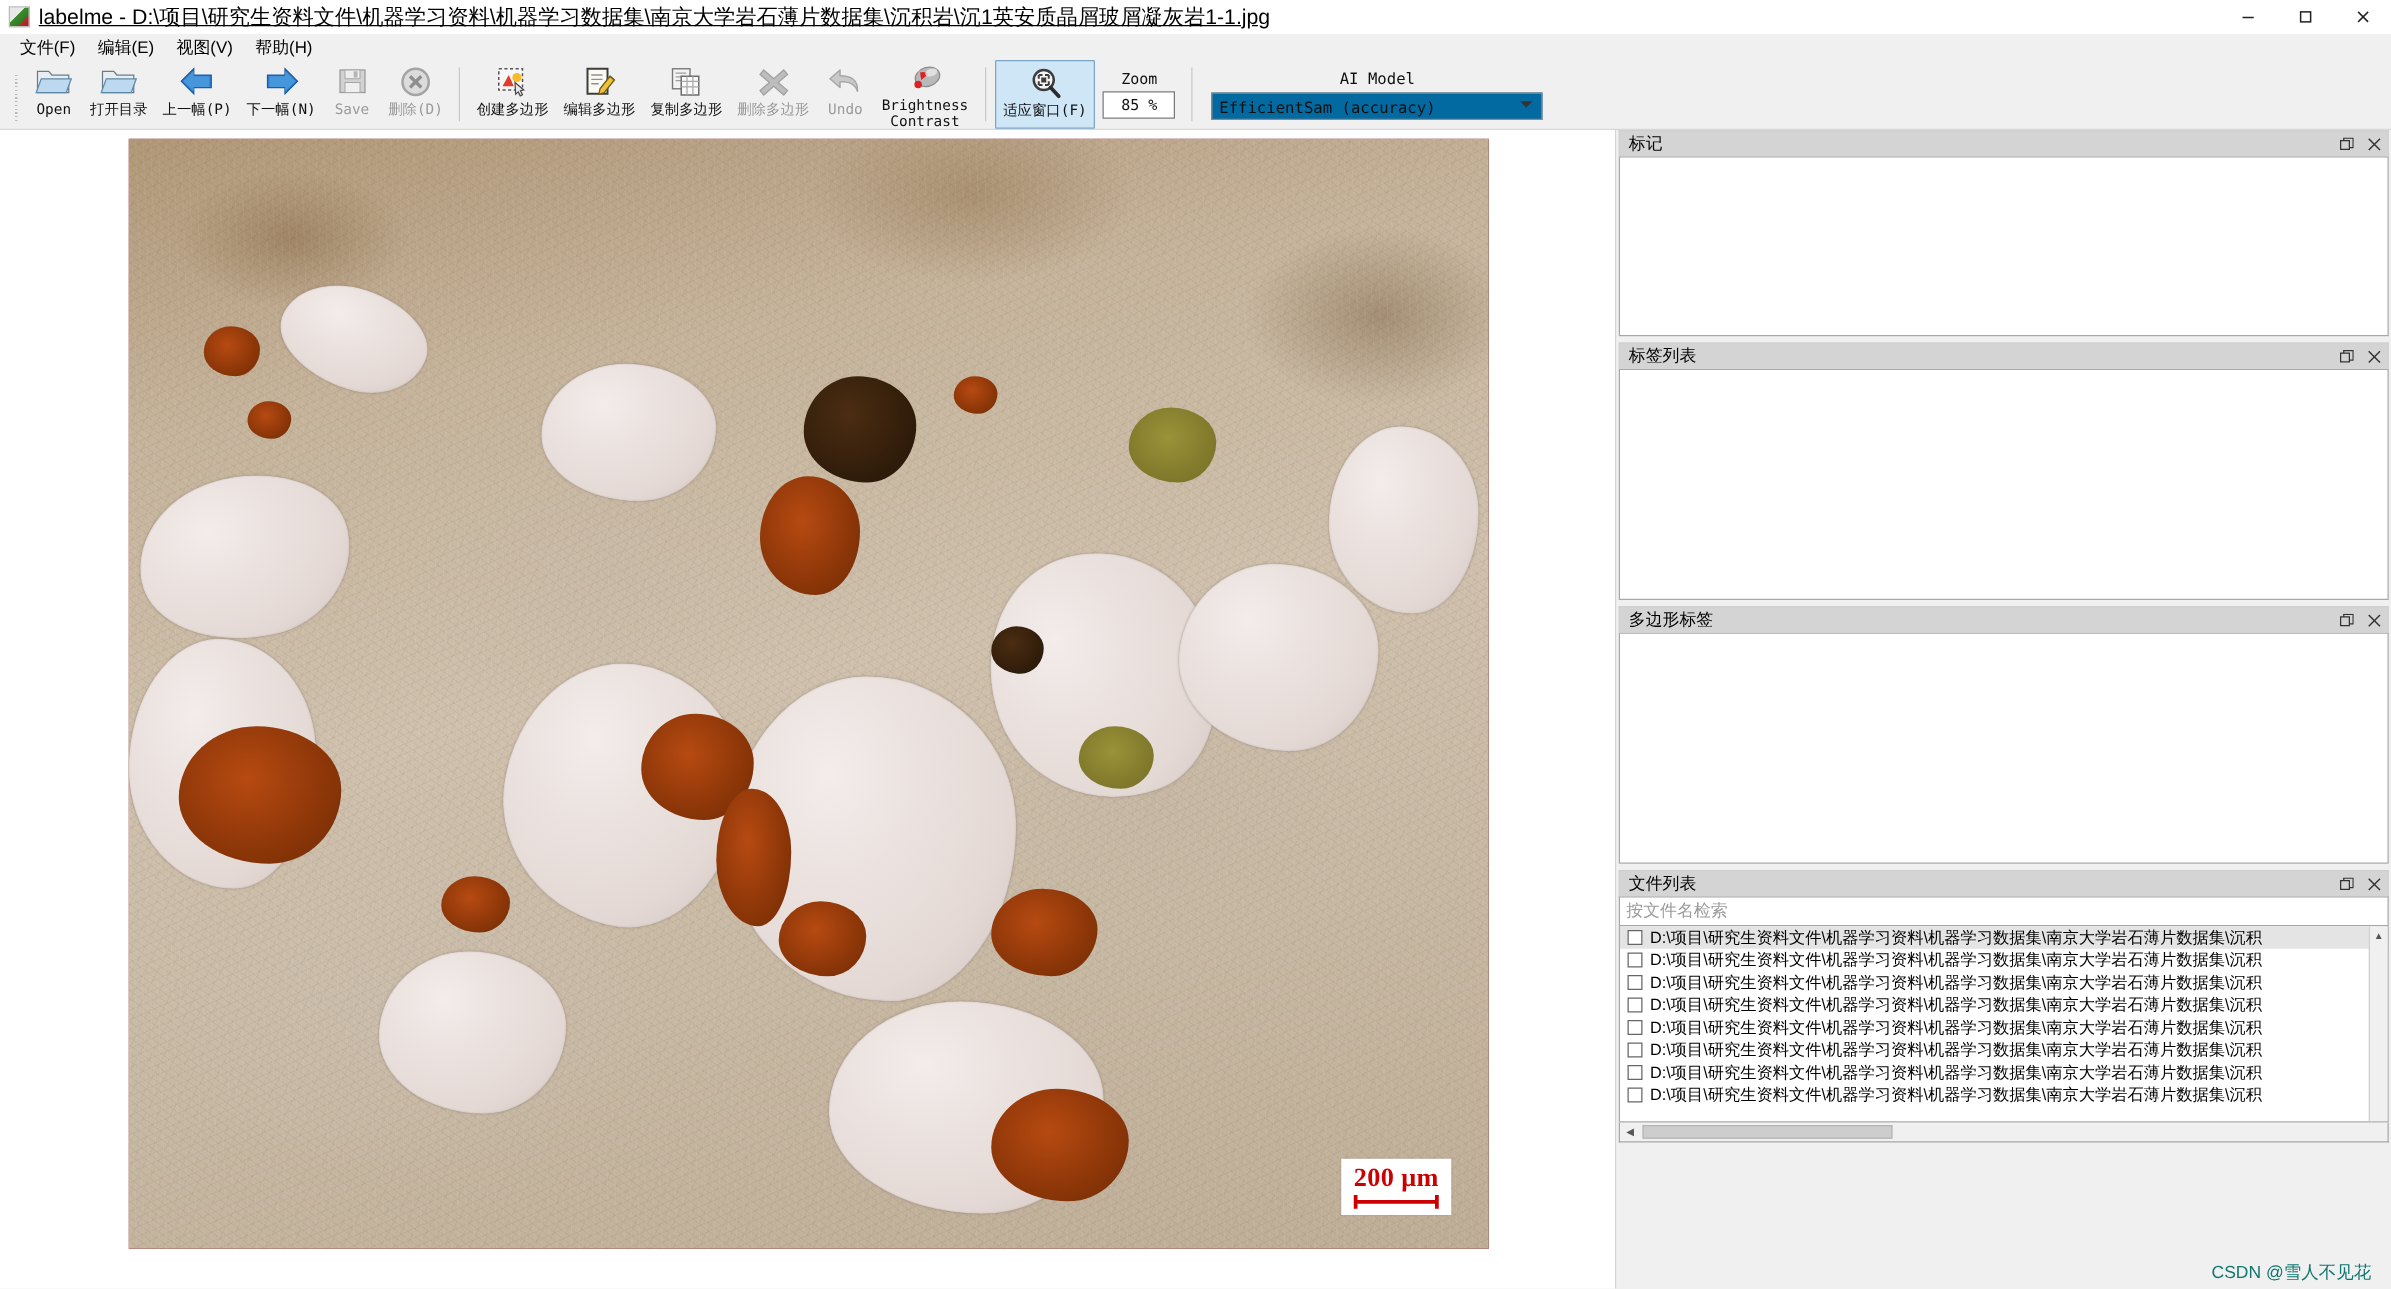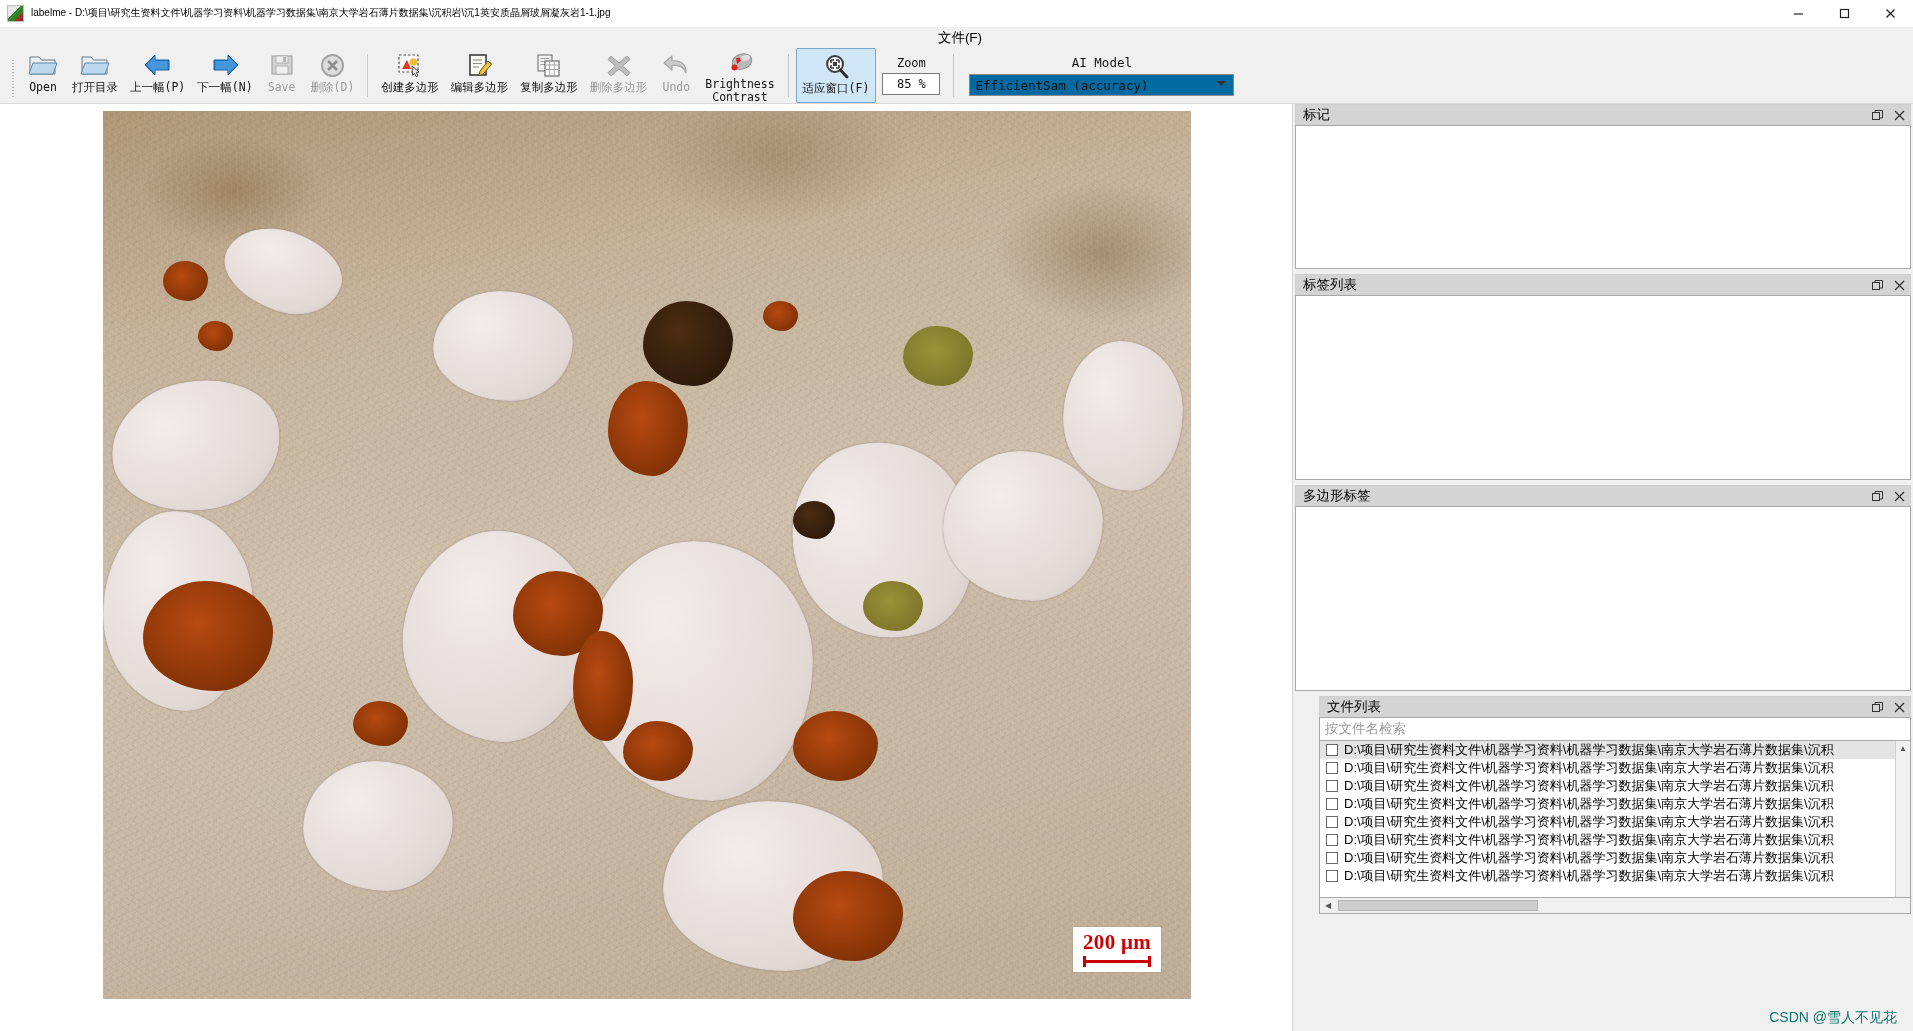--- a/index.html
+++ b/index.html
@@ -16,30 +16,31 @@
   .titlebar {
     height: 27px; background: #ffffff; display: flex; align-items: center;
     border-bottom: 1px solid #ffffff; position: relative;
   }
   .app-icon {
     width: 17px; height: 17px; margin-left: 7px; margin-right: 7px;
     background: linear-gradient(135deg,#e8e8e8 0%,#e8e8e8 40%,#3d8b2f 41%,#2f7a23 70%,#b03030 71%,#a02020 100%);
     border: 1px solid #bbb; flex: none;
   }
   .title-text {
-    font-size: 10px; color: #000; white-space: nowrap;
+    font-size: 17px; color: #000; white-space: nowrap;
     font-family: "Liberation Sans", sans-serif;
+    text-decoration: underline;
   }
   .wincontrols { position: absolute; right: 0; top: 0; height: 27px; display: flex; }
   .wc { width: 46px; height: 27px; display: flex; align-items: center; justify-content: center;
         font-size: 15px; color: #222; }
   .wc svg { display: block; }
 
   
-  .menubar { height: 21px; background: #f0f0f0; display: flex; align-items: center; padding-left: 7px; flex-direction: column; }
+  .menubar { height: 21px; background: #f0f0f0; display: flex; align-items: center; padding-left: 7px; }
   .menu-item { font-size: 13.5px; color: #000; padding: 0 9px; line-height: 21px; white-space: nowrap; }
 
   
   .toolbar {
     height: 56px; background: #f0f0f0; display: flex; align-items: stretch;
     border-bottom: 1px solid #d8d8d8; padding-left: 10px; position: relative;
   }
   .grip { width: 7px; align-self: stretch; margin-right: 3px;
     background-image: repeating-linear-gradient(to bottom, #b9b9b9 0px, #b9b9b9 1px, transparent 1px, transparent 3px);
     background-size: 2px 100%; background-repeat: no-repeat; background-position: 2px 6px;
@@ -459,21 +460,21 @@
             <svg width="11" height="11" viewBox="0 0 11 11">
                 <line x1="1" y1="1" x2="10" y2="10" stroke="#333" stroke-width="1.2"></line>
                 <line x1="10" y1="1" x2="1" y2="10" stroke="#333" stroke-width="1.2"></line>
               </svg>
           </span>
         </div>
         <div class="panel-body" style="height:185px;"></div>
       </div>
       <div class="panel-gap"></div>
 
-      <div class="panel" style="flex:1; min-height:0;margin-left:24px;">
+      <div class="panel" style="flex:1; min-height:0;">
         <div class="panel-title">
           <span class="ttl">文件列表</span>
           <span class="pbtn">
             <svg width="11" height="11" viewBox="0 0 11 11">
                 <rect x="0.5" y="2.5" width="7" height="7" fill="none" stroke="#333" stroke-width="1"></rect>
                 <path d="M3 2.5 V0.5 H10.5 V8 H8" fill="none" stroke="#333" stroke-width="1"></path>
               </svg>
           </span>
           <span class="pbtn">
             <svg width="11" height="11" viewBox="0 0 11 11">

